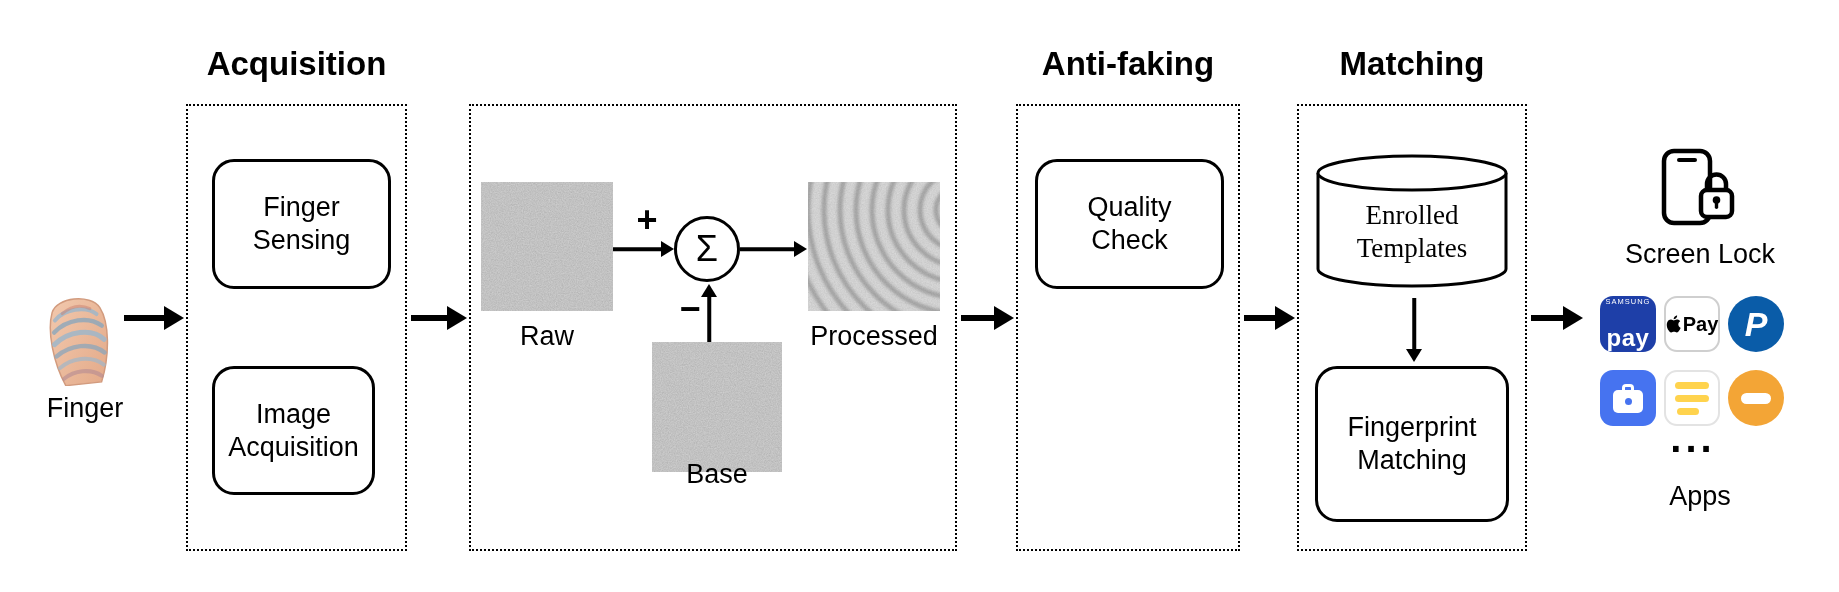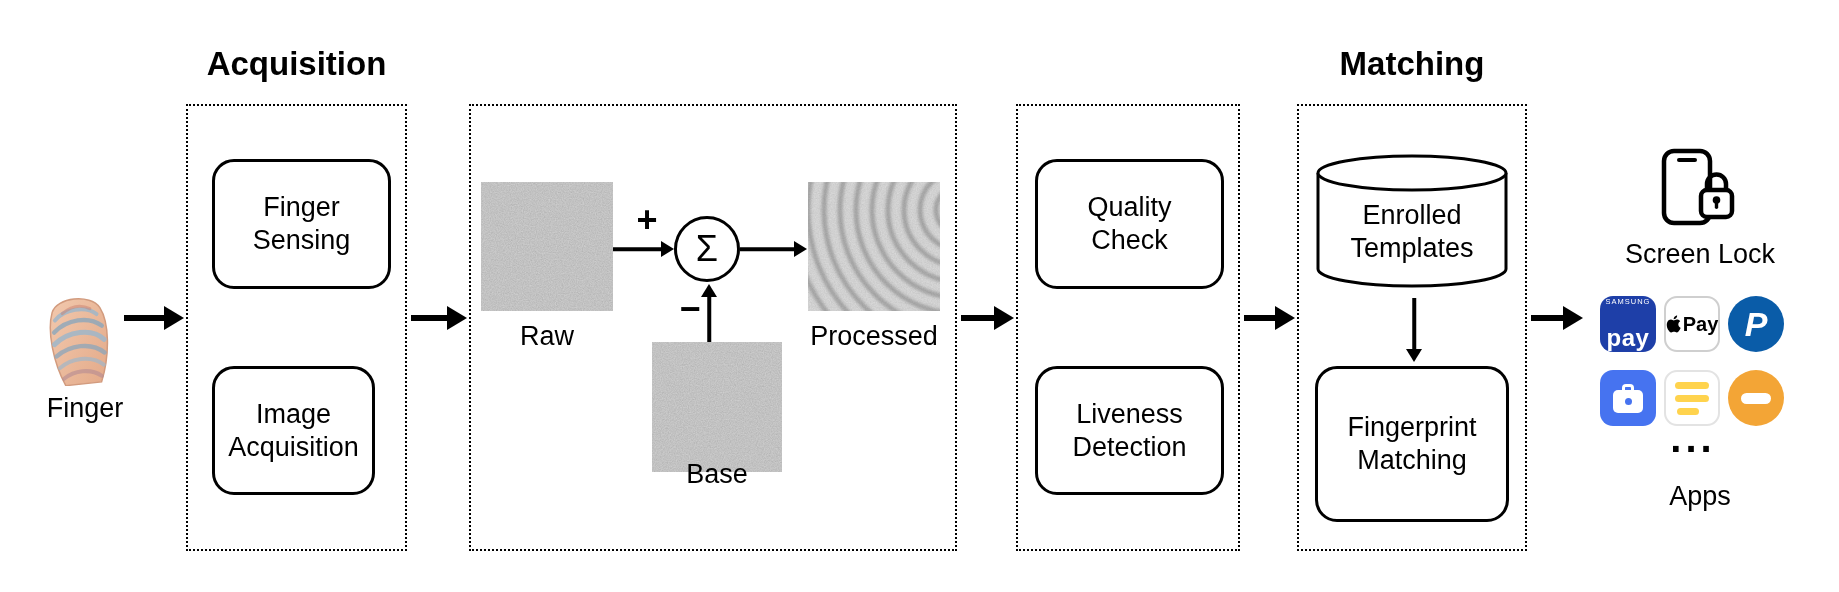--- a/index.html
+++ b/index.html
@@ -27,21 +27,21 @@
   .varrow.up .shaft{top:11px;bottom:0;}
   .varrow.up .head{top:0;border-bottom:13px solid #000;border-left:8px solid transparent;border-right:8px solid transparent;}
   .varrow.down .shaft{top:0;bottom:11px;}
   .varrow.down .head{bottom:0;border-top:13px solid #000;border-left:8px solid transparent;border-right:8px solid transparent;}
   .sign{position:absolute;font-weight:bold;font-size:36px;width:32px;height:36px;line-height:36px;text-align:center;}
   .sigma{position:absolute;width:66px;height:66px;border:3px solid #000;border-radius:50%;background:#fff;box-sizing:border-box;
          display:flex;align-items:center;justify-content:center;font-size:36px;}
   .noise-img{position:absolute;}
   .db-text{position:absolute;display:flex;align-items:center;justify-content:center;text-align:center;
            font-size:27px;line-height:1.22;}
-  .db-text span{white-space:pre-line;}
+  .db-text span{white-space:pre-line;font-family:Liberation Serif, serif;}
   
   .app-icon{position:absolute;width:56px;height:56px;border-radius:13px;box-sizing:border-box;
             display:flex;flex-direction:column;align-items:center;justify-content:center;}
   .app-icon.round{border-radius:50%;}
   .sp-brand{font-size:7.5px;letter-spacing:1px;color:#fff;line-height:1;margin-bottom:20px;}
   .sp-pay{font-size:24px;font-weight:bold;color:#fff;line-height:1;letter-spacing:.5px;}
   .ap-row{display:flex;align-items:center;gap:2px;}
   .ap-text{font-size:20px;font-weight:600;color:#000;}
   .pp-p{font-size:34px;font-weight:bold;font-style:italic;color:#fff;line-height:1;}
   .sf-case{position:relative;width:30px;height:23px;background:#fff;border-radius:5px;margin-top:6px;}
@@ -181,28 +181,25 @@
       </g>
     </svg>
     <div class="cap" style="left:337px;width:132px;top:214px">Processed</div>
   </div>
 
   <div class="harrow thick" style="left:961px;top:303px;width:53px">
     <div class="shaft"></div>
     <div class="head"></div>
   </div>
 
+  <div class="stage-title" style="left:1016px;width:224px">Anti-faking</div>
   <div class="stage" style="left:1016px;width:224px">
     <div class="rbox" style="left:17px;top:53px;width:189px;height:130px">
       <span>Quality
 Check</span>
-    </div>
-    <div class="rbox" style="left:17px;top:260px;width:189px;height:129px">
-      <span>Liveness
-Detection</span>
     </div>
   </div>
 
   <div class="harrow thick" style="left:1244px;top:303px;width:51px">
     <div class="shaft"></div>
     <div class="head"></div>
   </div>
 
   <div class="stage-title" style="left:1297px;width:230px">Matching</div>
   <div class="stage" style="left:1297px;width:230px">

